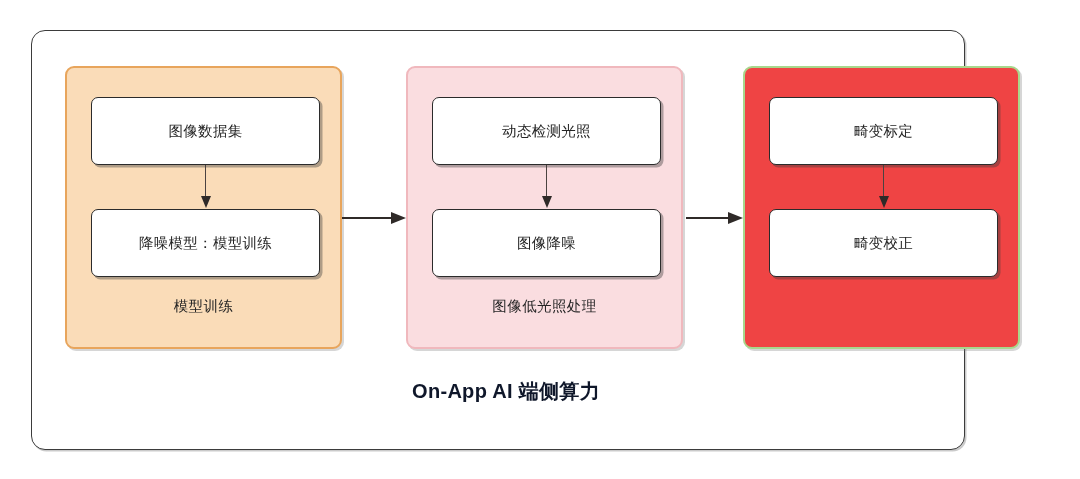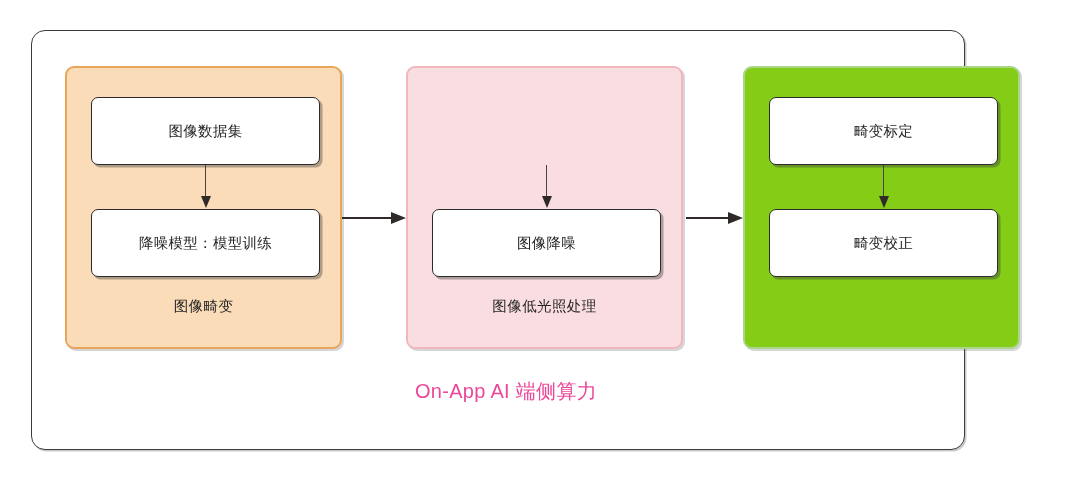--- a/index.html
+++ b/index.html
@@ -149,23 +149,23 @@
   .h-arrow.a0 .head { left: 49px; }
   .h-arrow.a1 .head { left: 42px; }
 
   
   .footer-caption {
     position: absolute;
     left: 16px;
     right: 0;
     top: 345px;   
     text-align: center;
-    font-weight: normal;
+    font-weight: bold;
     font-size: 20px;
-    color: #ec4899;
+    color: #0f172a;
     line-height: 1.5;
     letter-spacing: 0.3px;
   }
   .footer-caption .line2 {
     display: block;
     font-size: 19px;
   }
 </style>
 </head>
 <body>
@@ -181,38 +181,41 @@
 
       <div class="v-arrow">
         <div class="stem"></div>
         <div class="head"></div>
       </div>
 
       <div class="node bottom">
         <span class="node-label">降噪模型：模型训练</span>
       </div>
 
-      <div class="group-label">图像畸变</div>
+      <div class="group-label">模型训练</div>
     </div>
 
     <div class="group g1" style="background: rgb(250, 221, 224); border-color: rgb(240, 184, 189);">
+      <div class="node top">
+        <span class="node-label">动态检测光照</span>
+      </div>
 
       <div class="v-arrow">
         <div class="stem"></div>
         <div class="head"></div>
       </div>
 
       <div class="node bottom">
         <span class="node-label">图像降噪</span>
       </div>
 
       <div class="group-label">图像低光照处理</div>
     </div>
 
-    <div class="group g2" style="background: #84cc16; border-color: rgb(168, 215, 140);">
+    <div class="group g2" style="background: #ef4444; border-color: rgb(168, 215, 140);">
       <div class="node top">
         <span class="node-label">畸变标定</span>
       </div>
 
       <div class="v-arrow">
         <div class="stem"></div>
         <div class="head"></div>
       </div>
 
       <div class="node bottom">

